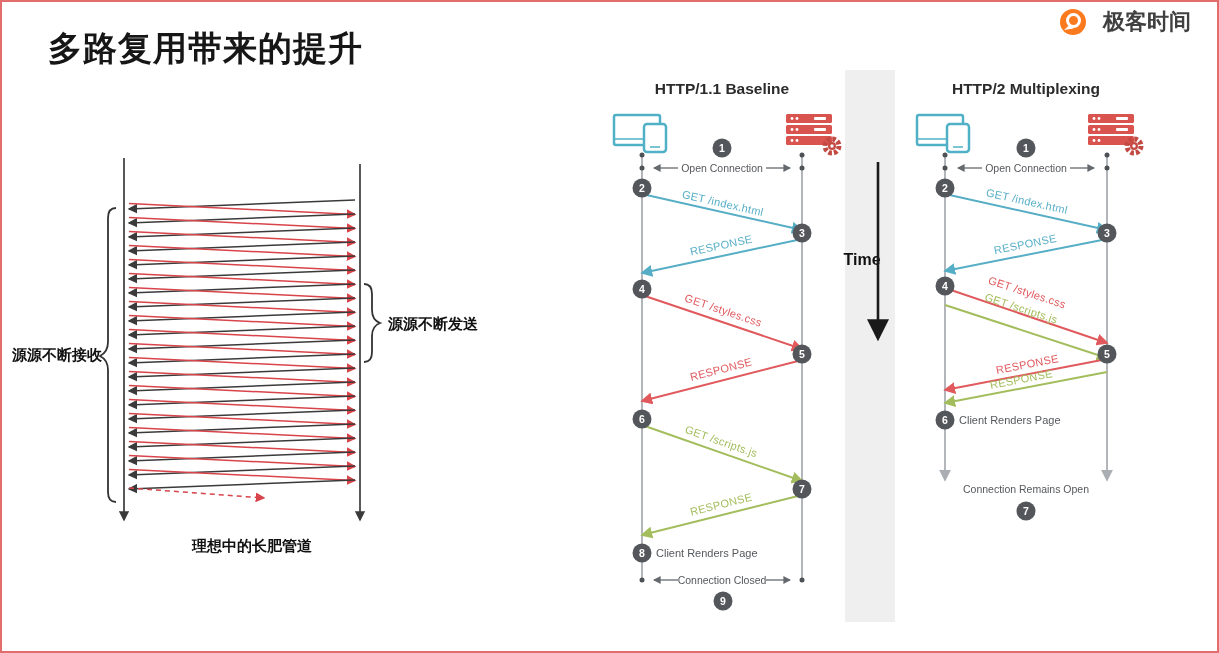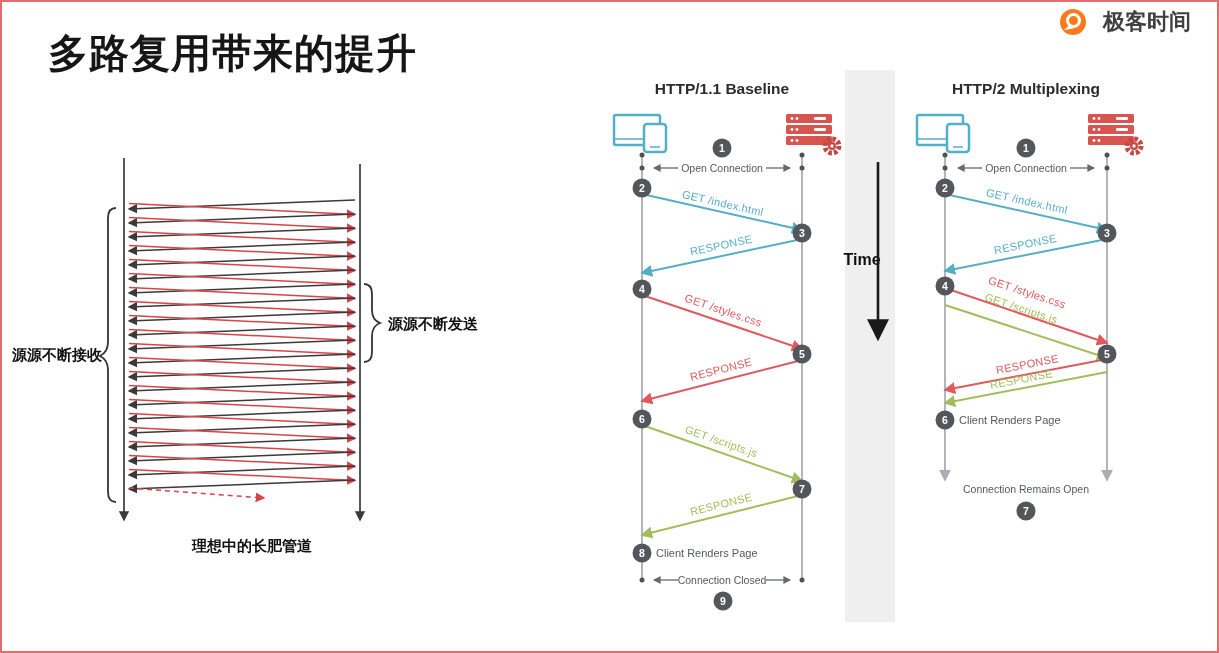--- a/index.html
+++ b/index.html
@@ -1,19 +1,19 @@
 <!DOCTYPE html>
 <html><head>
 <meta charset="utf-8">
 <style>
   html,body{margin:0;padding:0;background:#fff;}
   body{width:1219px;height:653px;position:relative;overflow:hidden;
        font-family:"Liberation Sans","DejaVu Sans",sans-serif;}
   .slide{position:absolute;inset:0;border:2px solid #e36d6d;box-sizing:border-box;background:#fff;}
-  .page-title{position:absolute;left:46px;top:24px;font-size:40px;font-weight:bold;
+  .page-title{position:absolute;left:46px;top:24px;font-size:34px;font-weight:bold;
               color:#161616;letter-spacing:1px;margin:0;z-index:3;text-align:center;}
   .brand{position:absolute;top:5px;right:26px;display:flex;align-items:center;gap:15px;z-index:3;justify-content:center;}
   .brand-name{font-size:22px;font-weight:bold;color:#404040;}
   #canvas{position:absolute;left:0;top:0;z-index:1;}
   svg text{font-family:"Liberation Sans","DejaVu Sans",sans-serif;}
   .seq-title{font-size:15.5px;font-weight:bold;fill:#2b2b2b;text-anchor:middle;}
   .msg{font-size:11px;text-anchor:middle;letter-spacing:.3px;}
   .msg-teal{fill:#56aec6;} .msg-red{fill:#e0595d;} .msg-green{fill:#a3bd5c;}
   .ln-teal{stroke:#56aec6;stroke-width:2;} .ln-sred{stroke:#e0595d;stroke-width:2;}
   .ln-green{stroke:#a3bd5c;stroke-width:2;}

